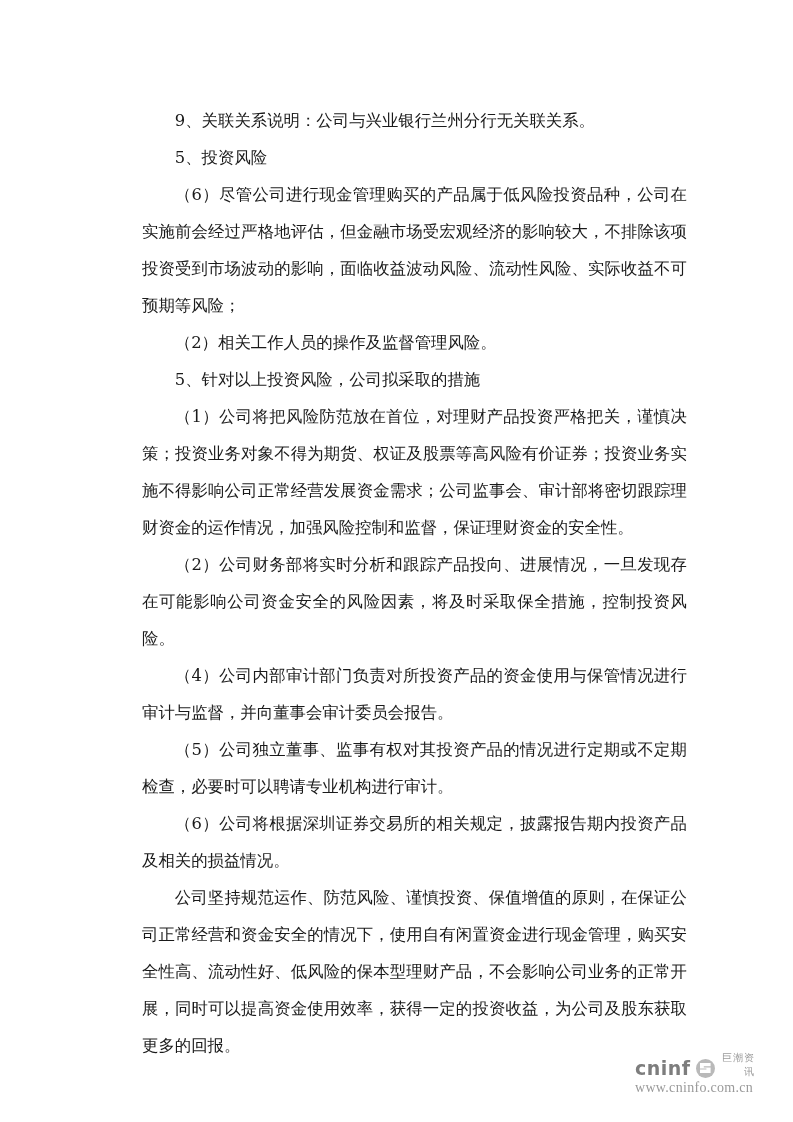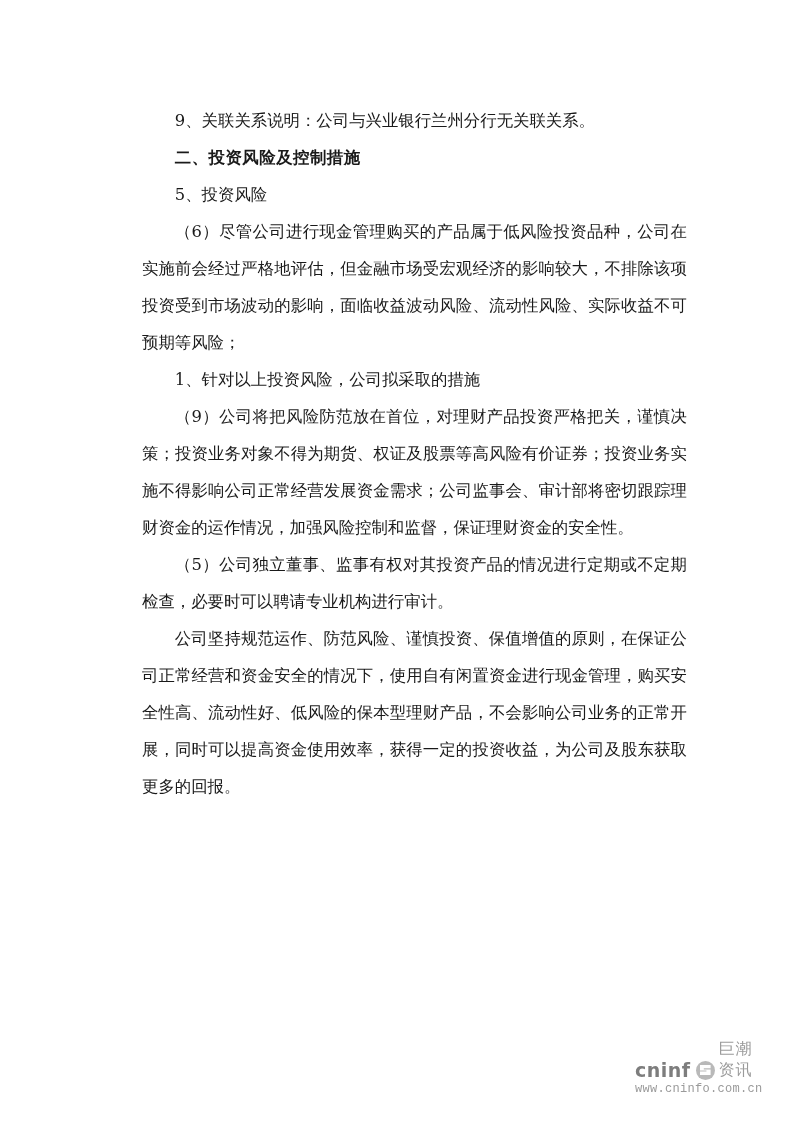--- a/index.html
+++ b/index.html
@@ -73,50 +73,54 @@
     content: "";
     position: absolute;
     left: 4px;
     top: 4.5px;
     width: 11px;
     height: 10px;
     background: #ffffff;
     clip-path: polygon(0 0, 100% 0, 100% 33%, 38% 33%, 38% 45%, 100% 45%, 100% 100%, 0 100%, 0 66%, 62% 66%, 62% 54%, 0 54%);
   }
   .logo-sub {
-    font-family: Liberation Mono, monospace;
-    font-size: 12px;
+    font-family: Liberation Serif, serif;
+    font-size: 14px;
     color: #9a9a9a;
     margin-top: 1px;
     letter-spacing: 0.3px;
   }
   .logo-cn {
     font-family: "DejaVu Sans", "Liberation Sans", sans-serif;
-    font-size: 16px;
+    font-size: 10px;
     color: #9a9a9a;
     letter-spacing: 1px;
+    text-align: right;
   }
   .logo-top {
     display: flex;
     align-items: flex-end;
     gap: 4px;
   }
 </style>
 </head>
 <body>
 
 <div class="page">
   <div class="doc-body">
     <p class="para">9、关联关系说明：公司与兴业银行兰州分行无关联关系。</p>
-    <p class="heading">二、投资风险及控制措施</p>
     <p class="para">5、投资风险</p>
     <p class="para">（6）尽管公司进行现金管理购买的产品属于低风险投资品种，公司在实施前会经过严格地评估，但金融市场受宏观经济的影响较大，不排除该项投资受到市场波动的影响，面临收益波动风险、流动性风险、实际收益不可预期等风险；</p>
-    <p class="para">1、针对以上投资风险，公司拟采取的措施</p>
-    <p class="para">（9）公司将把风险防范放在首位，对理财产品投资严格把关，谨慎决策；投资业务对象不得为期货、权证及股票等高风险有价证券；投资业务实施不得影响公司正常经营发展资金需求；公司监事会、审计部将密切跟踪理财资金的运作情况，加强风险控制和监督，保证理财资金的安全性。</p>
+    <p class="para">（2）相关工作人员的操作及监督管理风险。</p>
+    <p class="para">5、针对以上投资风险，公司拟采取的措施</p>
+    <p class="para">（1）公司将把风险防范放在首位，对理财产品投资严格把关，谨慎决策；投资业务对象不得为期货、权证及股票等高风险有价证券；投资业务实施不得影响公司正常经营发展资金需求；公司监事会、审计部将密切跟踪理财资金的运作情况，加强风险控制和监督，保证理财资金的安全性。</p>
+    <p class="para">（2）公司财务部将实时分析和跟踪产品投向、进展情况，一旦发现存在可能影响公司资金安全的风险因素，将及时采取保全措施，控制投资风险。</p>
+    <p class="para">（4）公司内部审计部门负责对所投资产品的资金使用与保管情况进行审计与监督，并向董事会审计委员会报告。</p>
     <p class="para">（5）公司独立董事、监事有权对其投资产品的情况进行定期或不定期检查，必要时可以聘请专业机构进行审计。</p>
+    <p class="para">（6）公司将根据深圳证券交易所的相关规定，披露报告期内投资产品及相关的损益情况。</p>
     <p class="para">公司坚持规范运作、防范风险、谨慎投资、保值增值的原则，在保证公司正常经营和资金安全的情况下，使用自有闲置资金进行现金管理，购买安全性高、流动性好、低风险的保本型理财产品，不会影响公司业务的正常开展，同时可以提高资金使用效率，获得一定的投资收益，为公司及股东获取更多的回报。</p>
 
   </div>
 </div>
 
 <div class="footer-logo">
   <div class="logo-top">
     <div class="logo-row">
       <span class="logo-text">cninf</span>
       <span class="logo-mark"></span>

